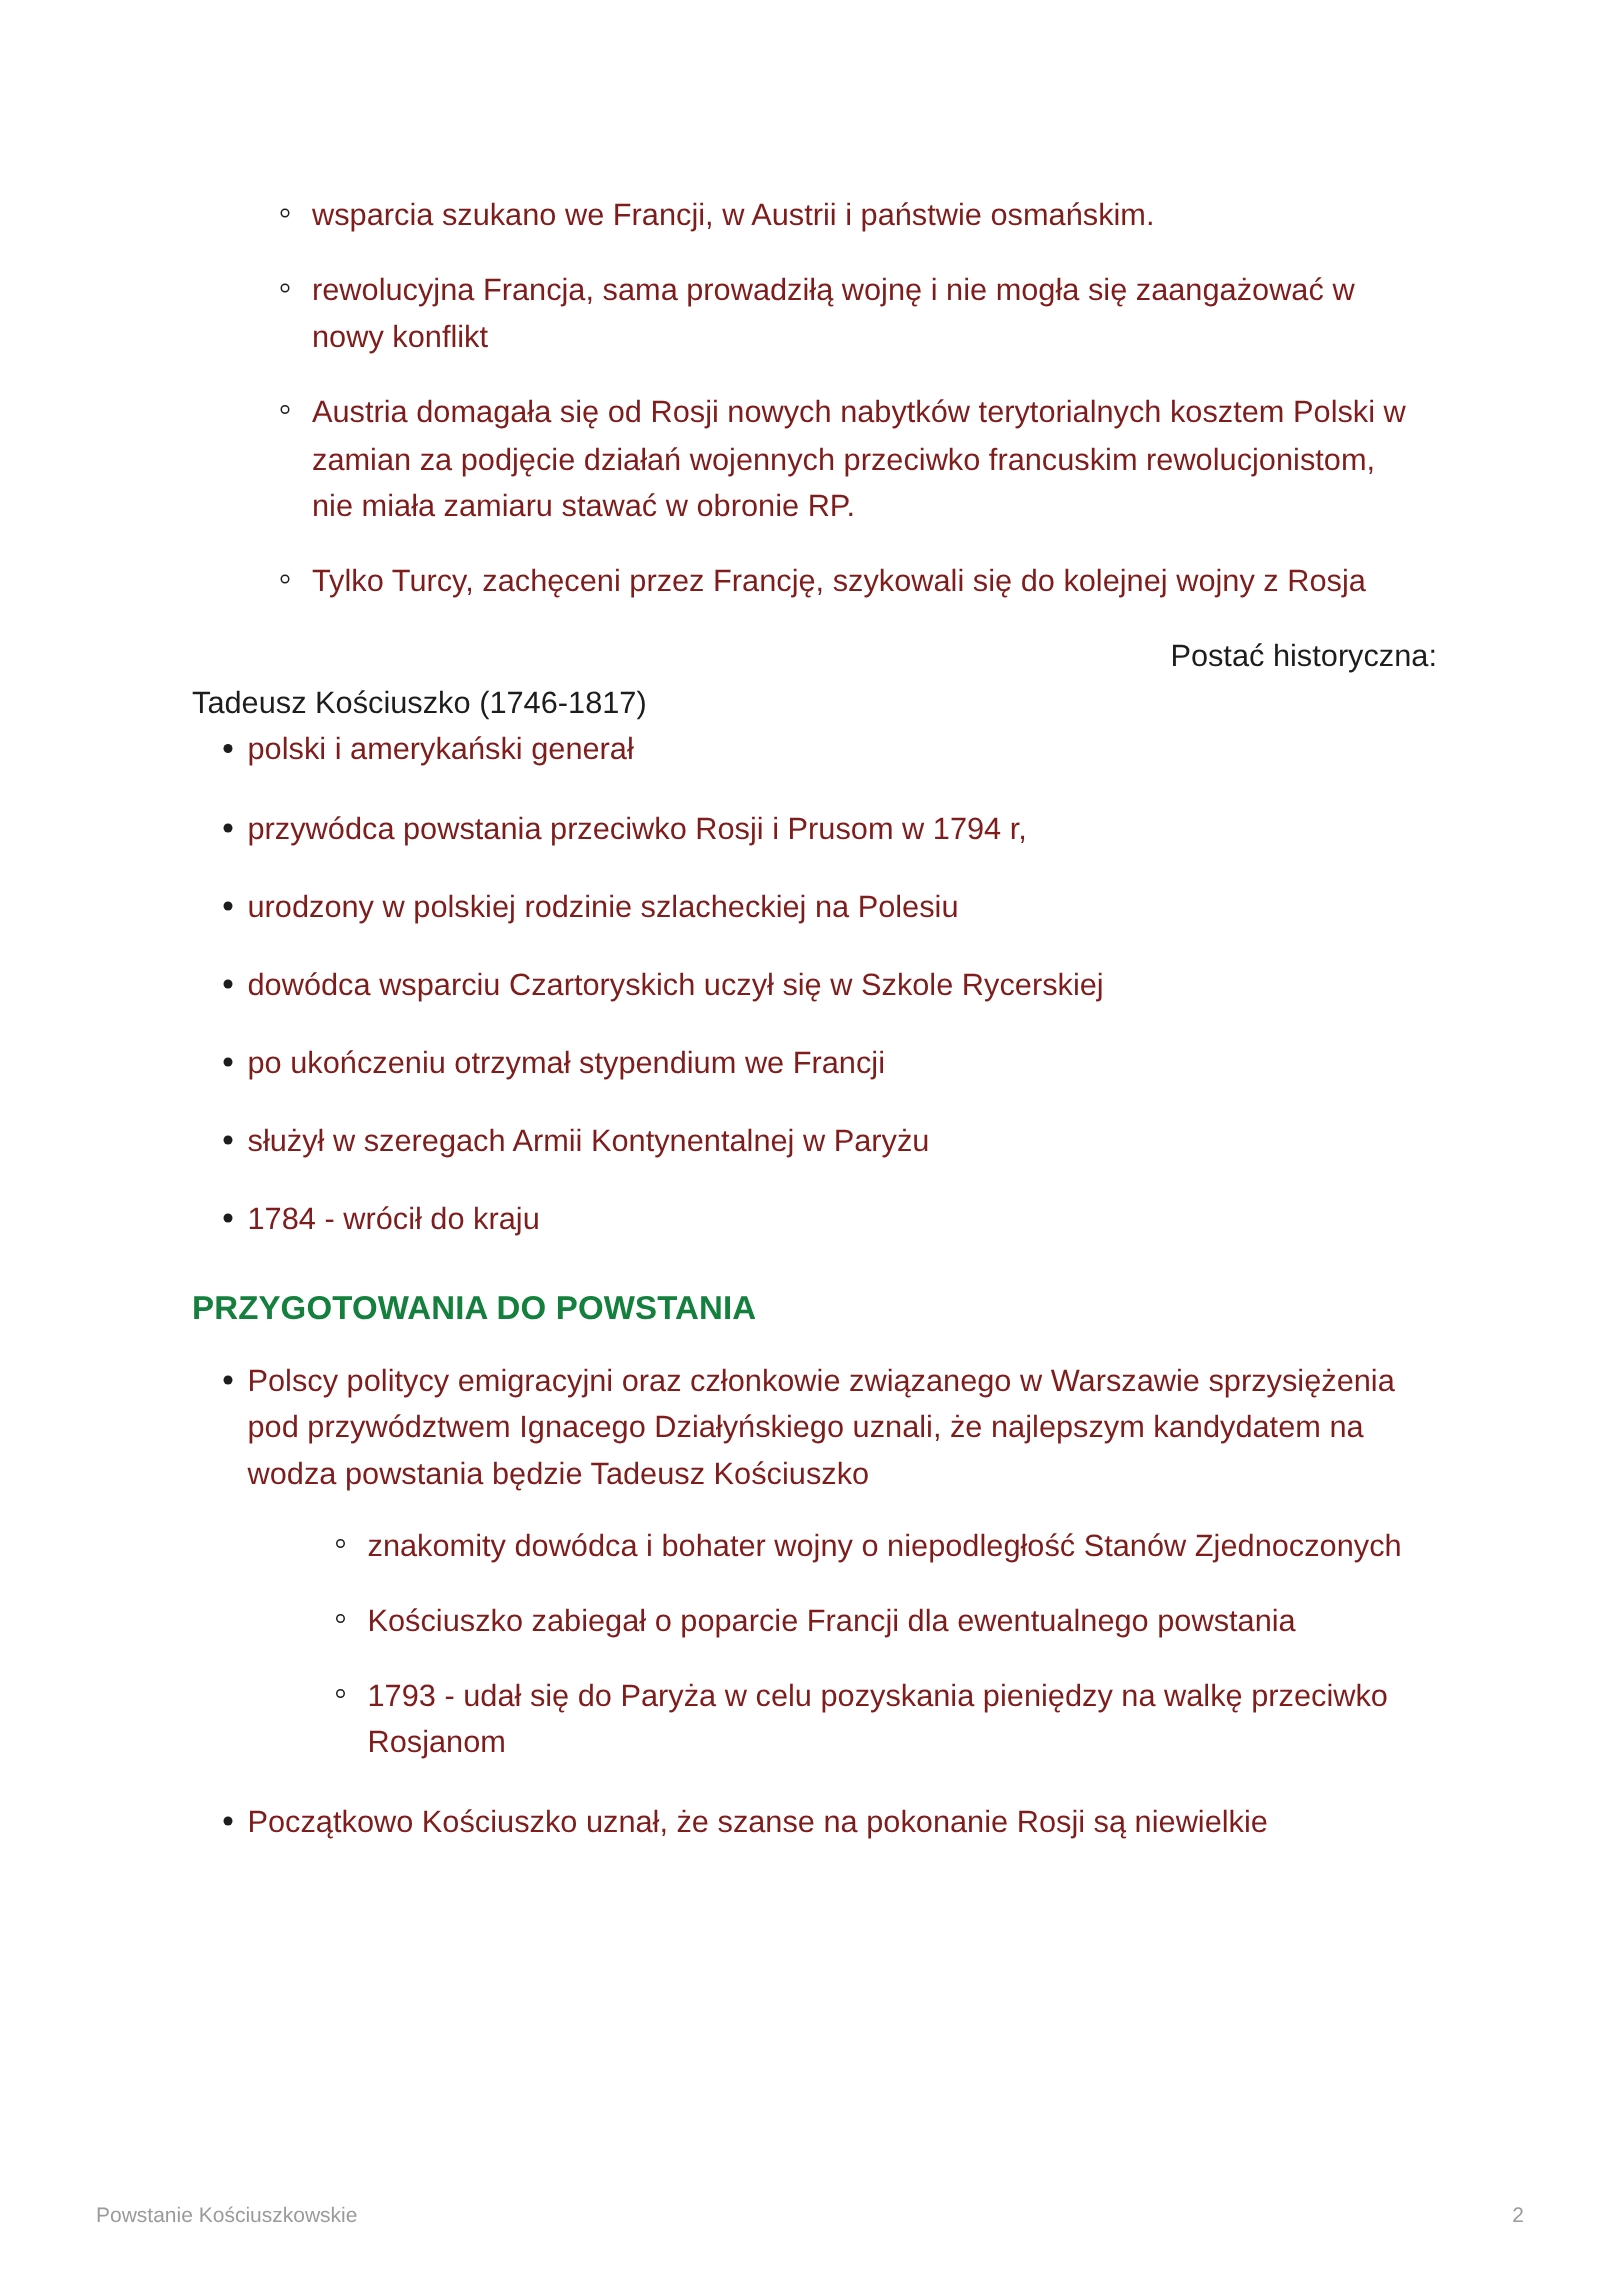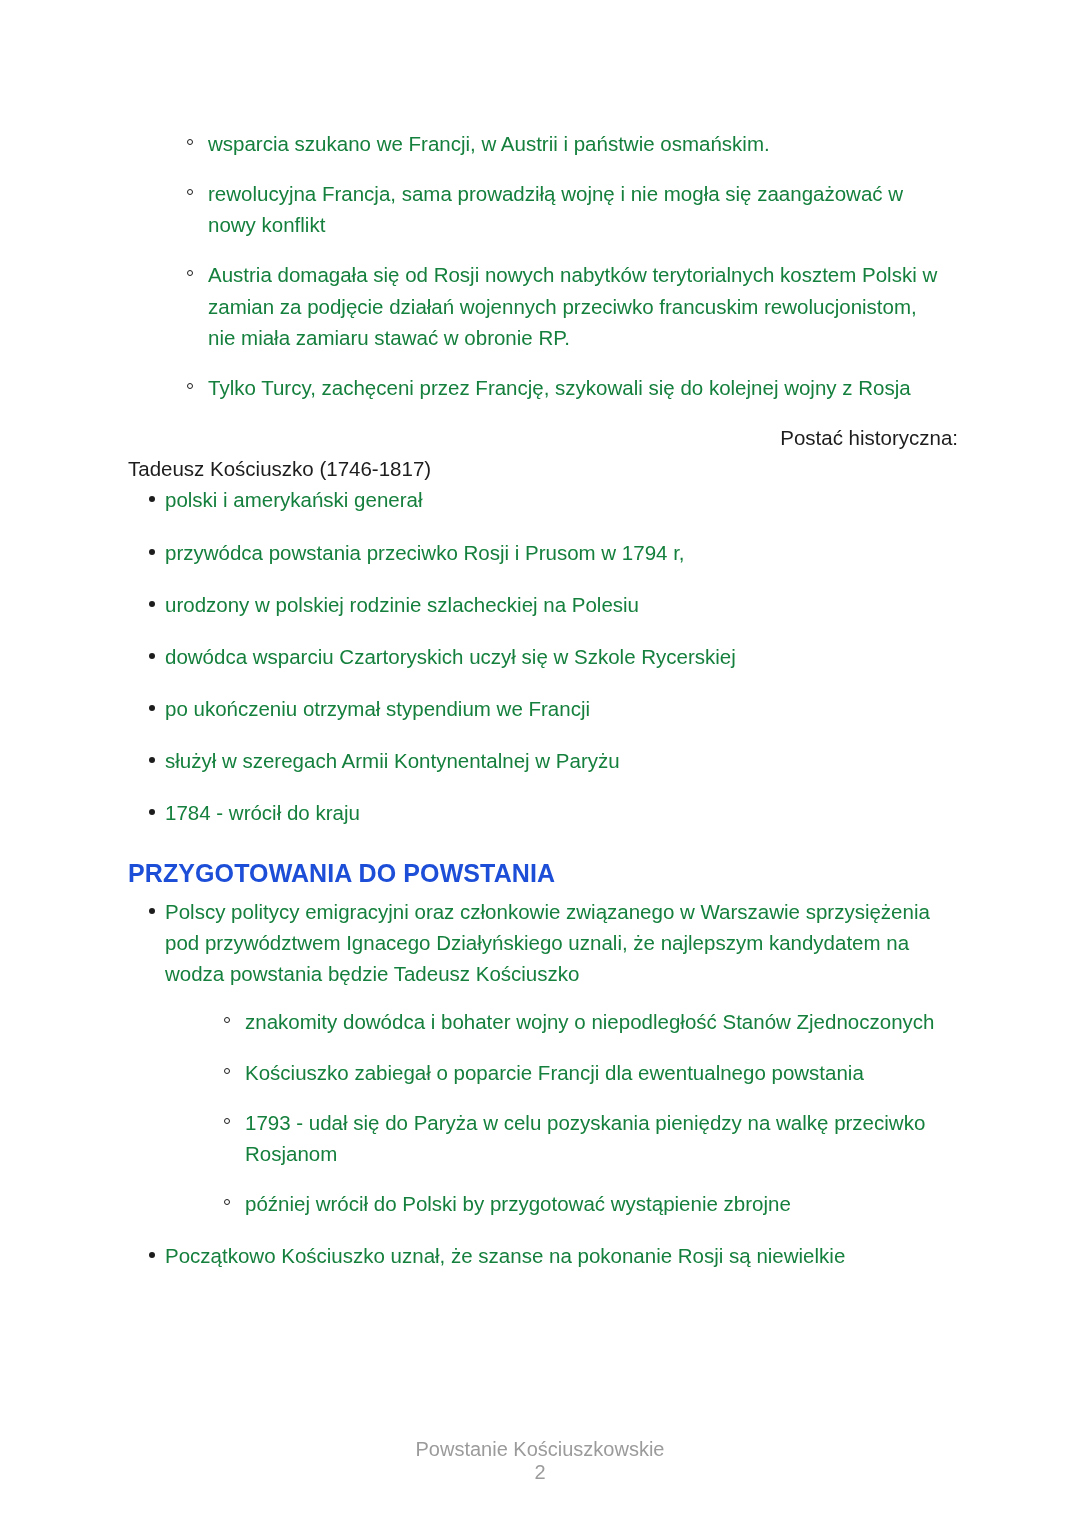--- a/index.html
+++ b/index.html
@@ -31,21 +31,21 @@
   ul.lvl2 {
     list-style: none;
     margin: 0;
     padding: 0;
   }
 
   li.item {
     position: relative;
     font-size: 20.5px;
     line-height: 1.52;
-    color: #15803d;
+    color: #7f1d1d;
     margin: 0 11px 16px 0;
   }
 
   
   ul.lvl1 > li.item {
     padding-left: 37px;
     margin-bottom: 21px;
   }
   ul.lvl1 > li.item::before {
     content: "";
@@ -99,43 +99,42 @@
     margin-bottom: 0;
     text-align: right;
   }
 
   .block-name {
     margin-top: 22px;
     margin-bottom: 0;
   }
 
   h2.section-heading {
-    font-size: 25px;
+    font-size: 22px;
     line-height: 1.5;
     font-weight: bold;
-    color: #1d4ed8;
-    margin: 26px 0 4px 0;
+    color: #15803d;
+    margin: 26px 0 17px 0;
     letter-spacing: 0.1px;
   }
 
   .group-gap-a { margin-top: 22px; }
   .group-gap-b { margin-top: 24px; }
 
   
   .footer {
     position: absolute;
     left: 64px;
     right: 64px;
     bottom: 44px;
     display: flex;
     align-items: center;
     justify-content: space-between;
-    font-size: 20px;
+    font-size: 14px;
     color: #9b9b9b;
-    flex-direction: column;
   }
   .footer-title { white-space: nowrap; }
   .footer-page { white-space: nowrap; }
 </style>
 </head>
 <body>
 
 <div class="page">
 
   <div class="content">
@@ -162,21 +161,20 @@
 
     <h2 class="section-heading">PRZYGOTOWANIA DO POWSTANIA</h2>
 
     <ul class="lvl1 group-gap-b">
       <li class="item">
         <span>Polscy politycy emigracyjni oraz członkowie związanego w Warszawie sprzysiężenia pod przywództwem Ignacego Działyńskiego uznali, że najlepszym kandydatem na wodza powstania będzie Tadeusz Kościuszko</span>
         <ul class="lvl2 nested">
           <li class="item">znakomity dowódca i bohater wojny o niepodległość Stanów Zjednoczonych</li>
           <li class="item">Kościuszko zabiegał o poparcie Francji dla ewentualnego powstania</li>
           <li class="item">1793 - udał się do Paryża w celu pozyskania pieniędzy na walkę przeciwko Rosjanom</li>
-          <li class="item">później wrócił do Polski by przygotować wystąpienie zbrojne</li>
         </ul>
       </li>
       <li class="item">Początkowo Kościuszko uznał, że szanse na pokonanie Rosji są niewielkie</li>
     </ul>
 
   </div>
 
   <div class="footer">
     <span class="footer-title">Powstanie Kościuszkowskie</span>
     <span class="footer-page">2</span>

